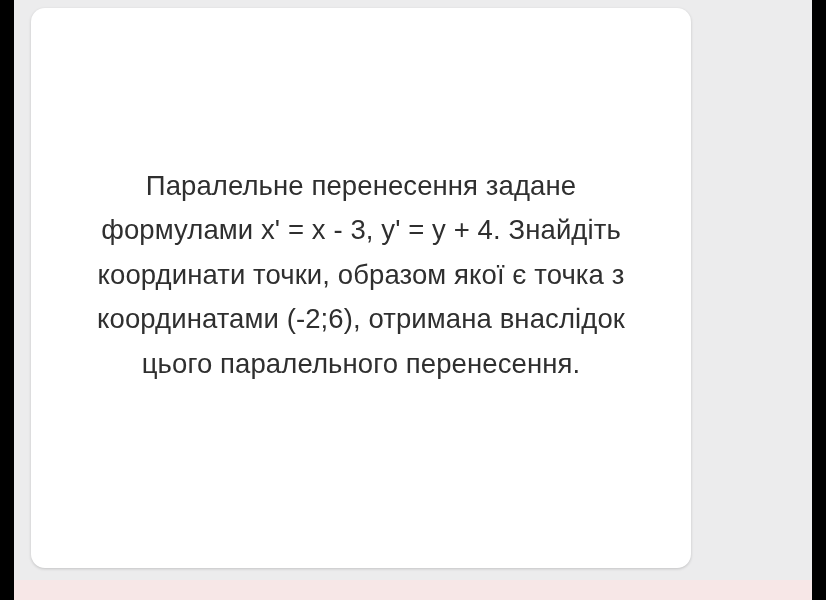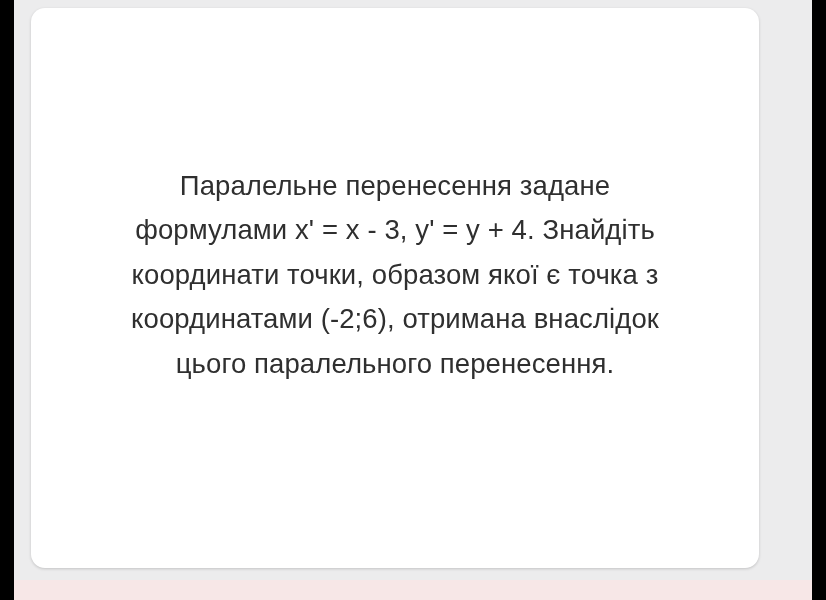--- a/index.html
+++ b/index.html
@@ -34,21 +34,21 @@
     left: 14px;
     top: 580px;
     width: 798px;
     height: 20px;
     background: #f7e7e7;
   }
   .card {
     position: absolute;
     left: 31px;
     top: 8px;
-    width: 728px;
+    width: 660px;
     height: 560px;
     background: #ffffff;
     border-radius: 14px;
     box-shadow: 0 1px 3px rgba(0,0,0,0.18);
     display: flex;
     align-items: center;
     justify-content: center;
     box-sizing: border-box;
     padding: 0 28px;
   }

